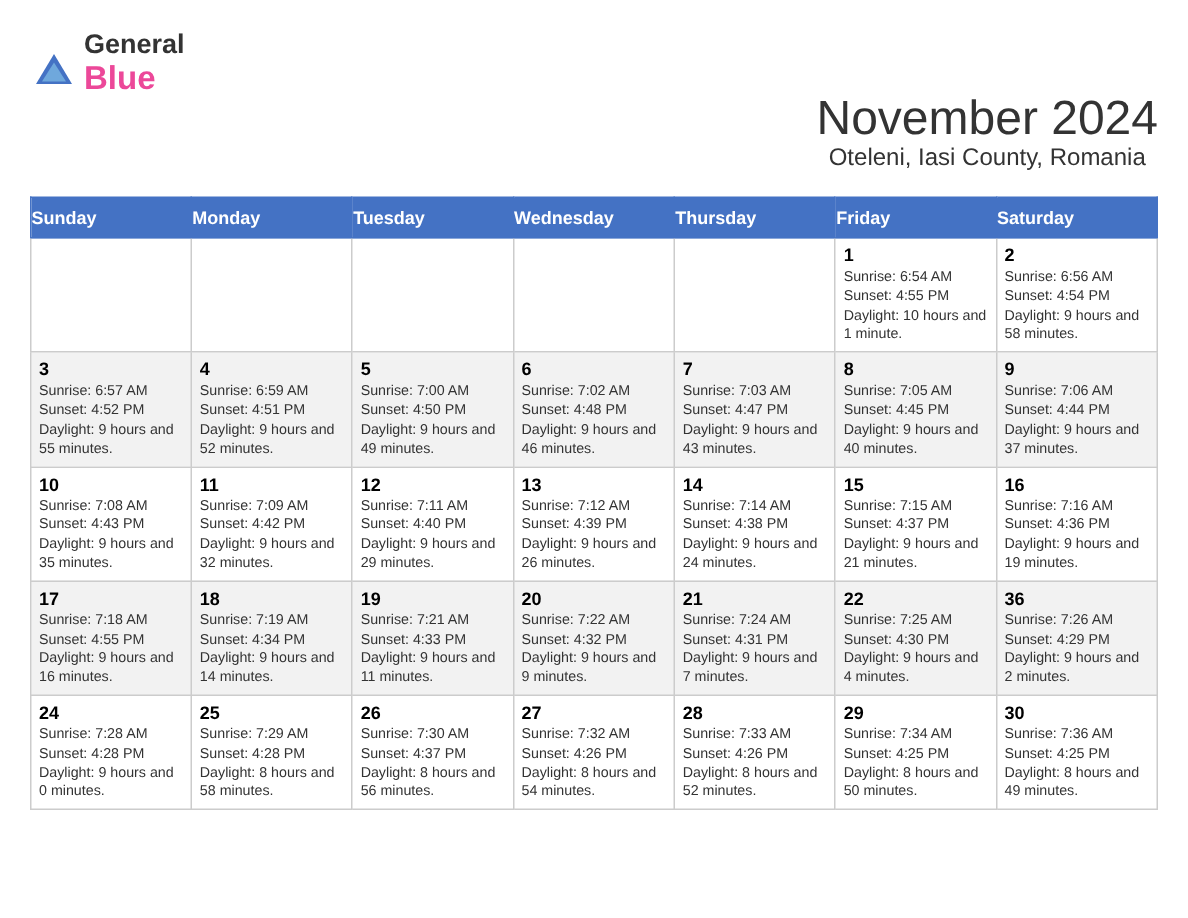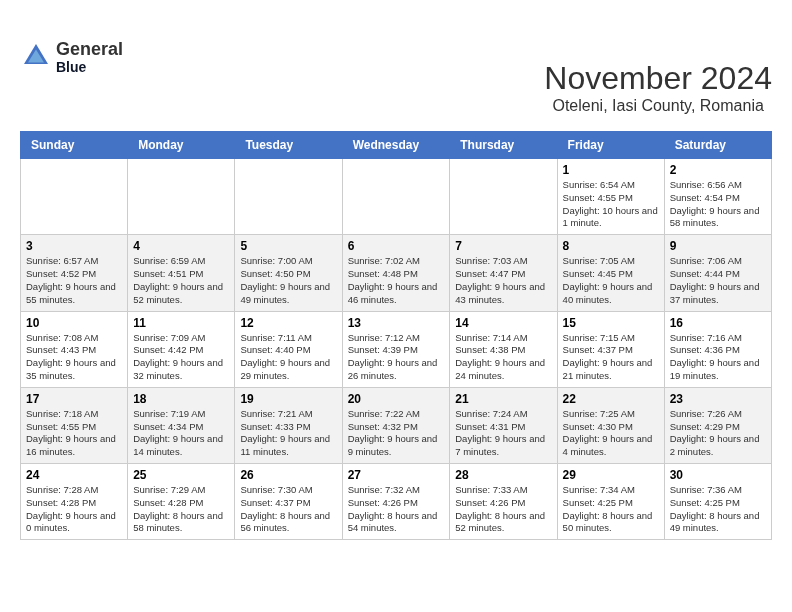--- a/index.html
+++ b/index.html
@@ -11,38 +11,37 @@
       padding: 20px;
     }
     .header-section {
       display: flex;
       justify-content: space-between;
       align-items: flex-start;
       margin-bottom: 16px;
     }
     .logo {
       display: flex;
-      align-items: flex-start;
+      align-items: flex-end;
       gap: 4px;
-      margin-top: 20px;
     }
     .logo-text {
       display: flex;
       flex-direction: column;
       line-height: 1.1;
     }
     .logo-general {
       font-size: 18px;
       font-weight: bold;
       color: #333;
     }
     .logo-blue {
-      font-size: 14px;
+      font-size: 22px;
       font-weight: bold;
-      color: #0f172a;
+      color: #ec4899;
     }
     .logo-icon {
       width: 32px;
       height: 32px;
     }
     .title-section {
       text-align: right;
     }
     .month-title {
       font-size: 32px;
@@ -57,21 +56,21 @@
     }
     .calendar-table {
       width: 100%;
       border-collapse: collapse;
       font-size: 10px;
     }
     .calendar-table th {
       background-color: #4472c4;
       color: #fff;
       text-align: left;
-      padding: 6px 10px;
+      padding: 6px 0;
       font-size: 12px;
       font-weight: bold;
       border: 1px solid #4472c4;
     }
     .calendar-table td {
       vertical-align: top;
       padding: 4px 5px;
       border: 1px solid #ccc;
       width: 108px;
       min-height: 80px;
@@ -268,21 +267,21 @@
 Sunset: 4:31 PM
 Daylight: 9 hours and 7 minutes.</div>
         </td>
         <td>
           <div class="day-number">22</div>
           <div class="day-info">Sunrise: 7:25 AM
 Sunset: 4:30 PM
 Daylight: 9 hours and 4 minutes.</div>
         </td>
         <td>
-          <div class="day-number">23</div>
+          <div class="day-number">36</div>
           <div class="day-info">Sunrise: 7:26 AM
 Sunset: 4:29 PM
 Daylight: 9 hours and 2 minutes.</div>
         </td>
       </tr>
       <tr class="row-white">
         <td>
           <div class="day-number">24</div>
           <div class="day-info">Sunrise: 7:28 AM
 Sunset: 4:28 PM

